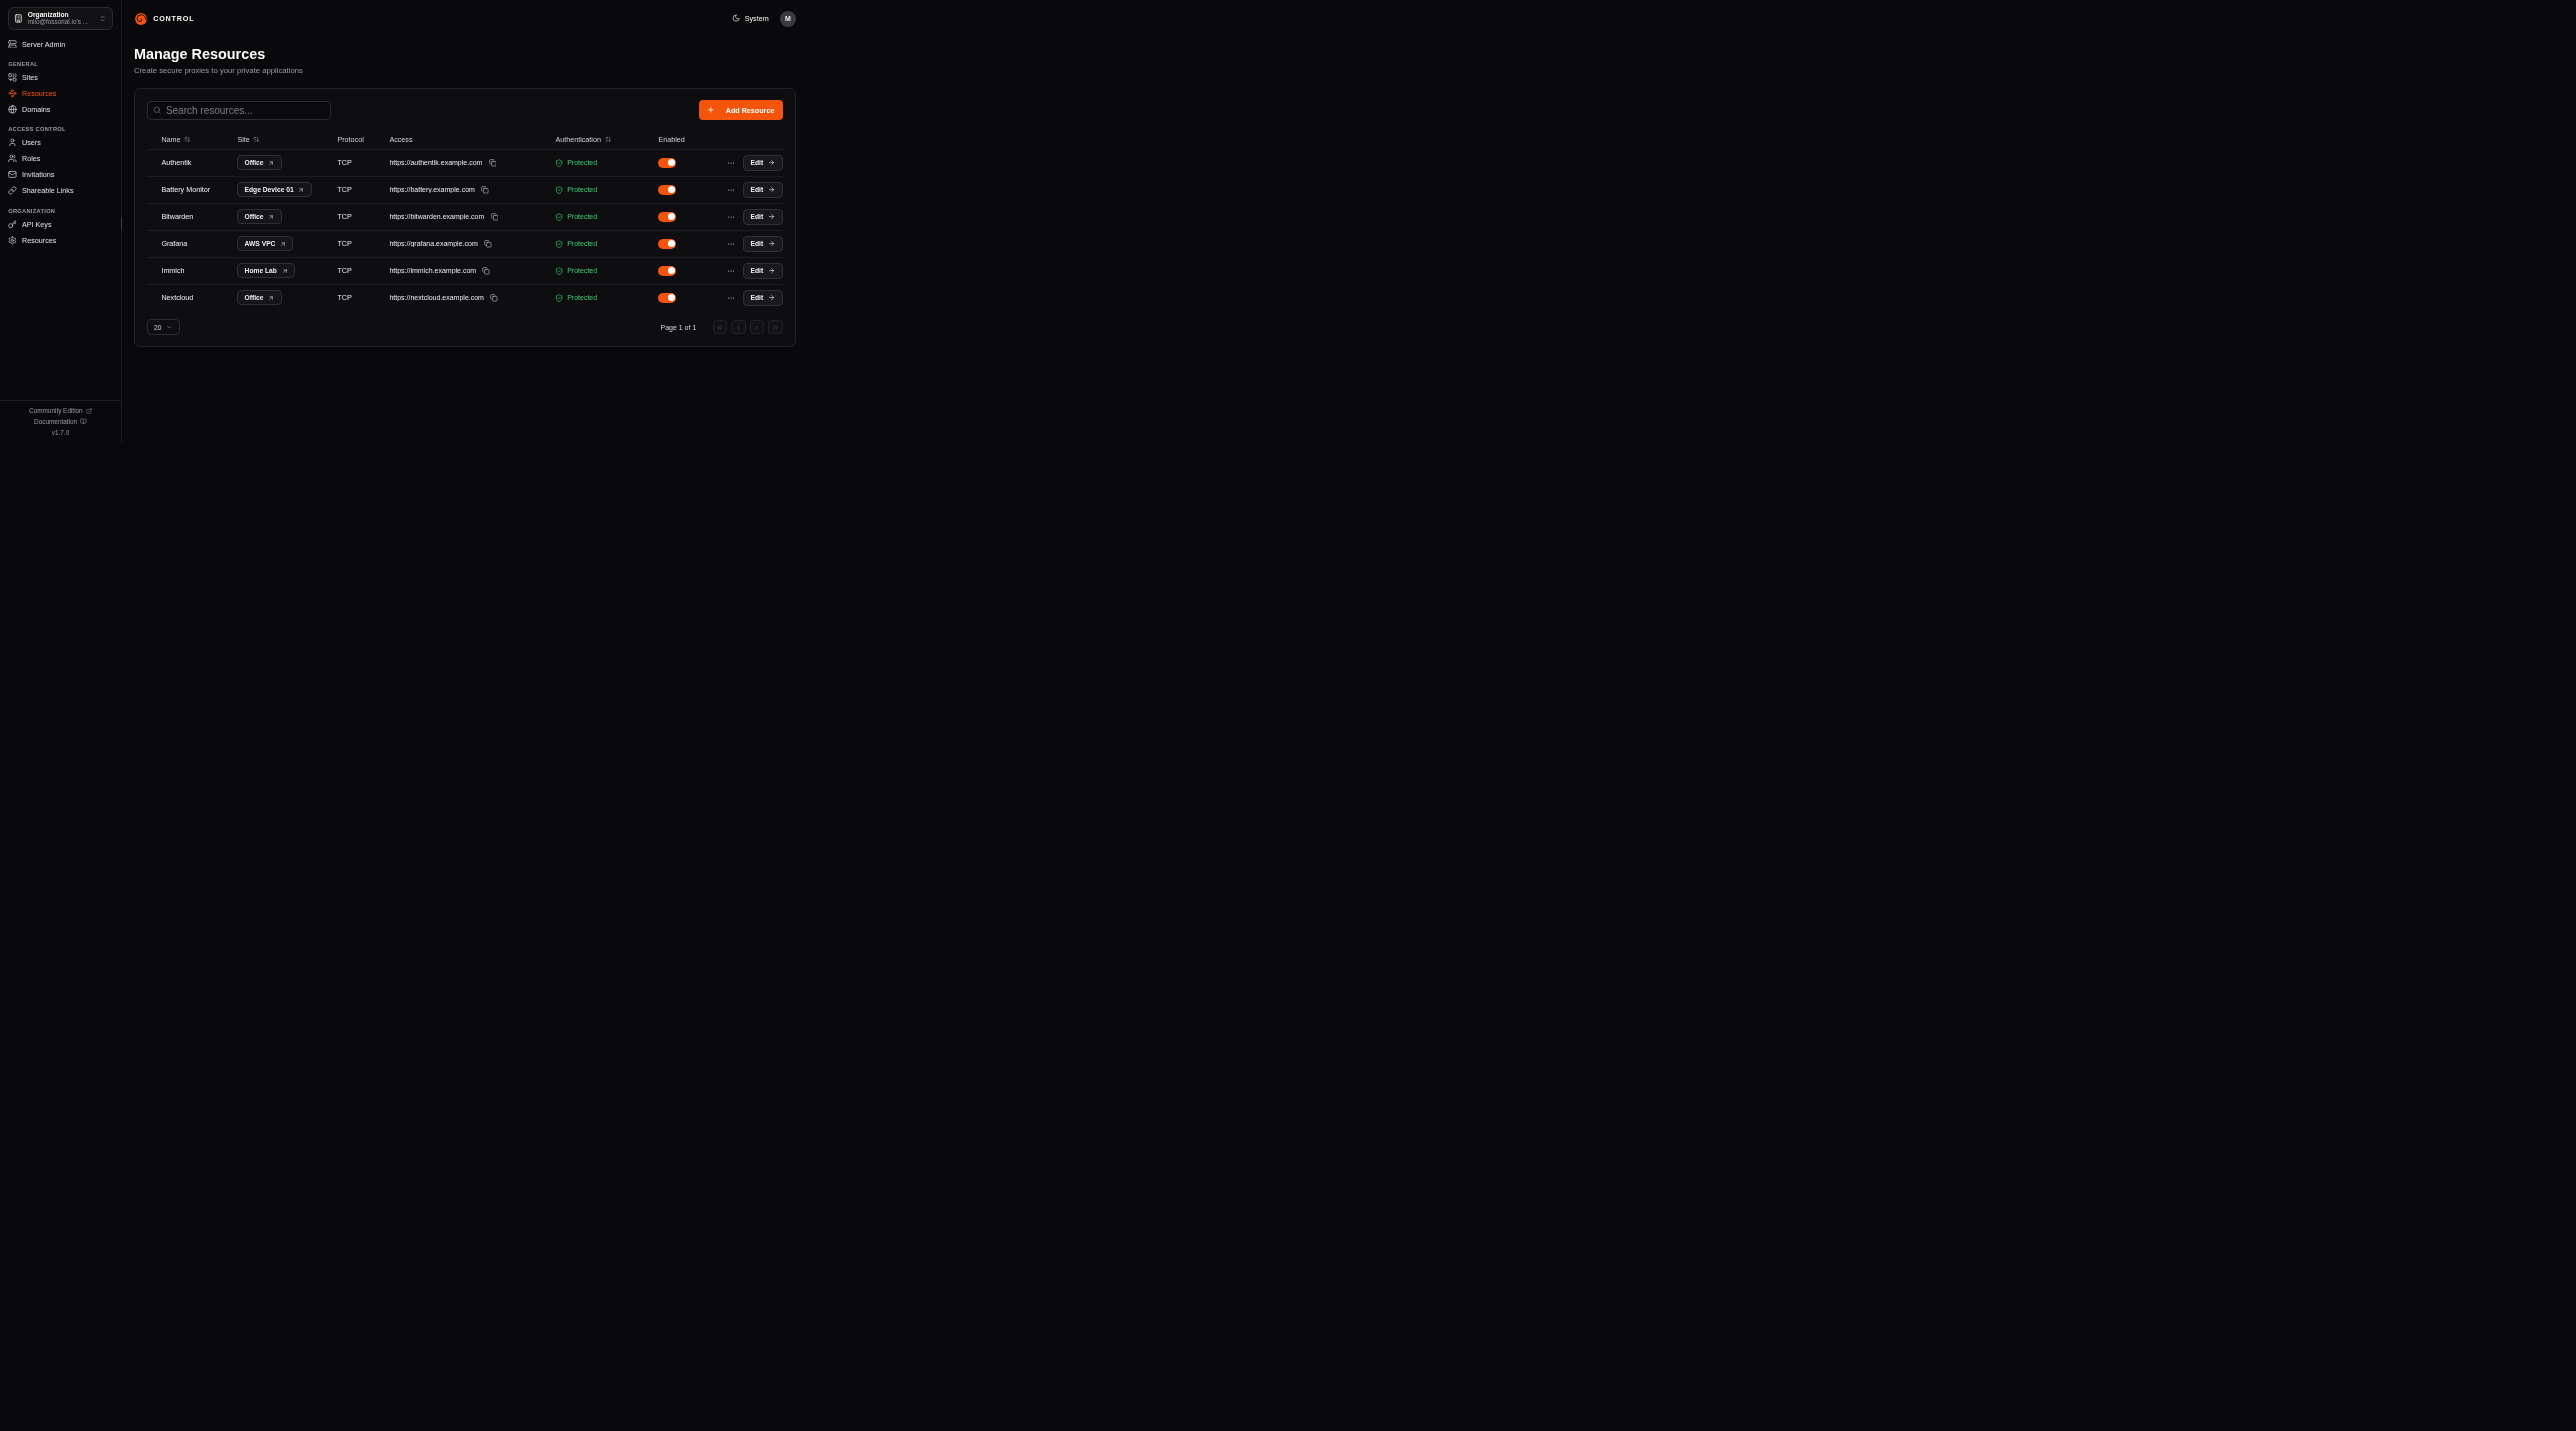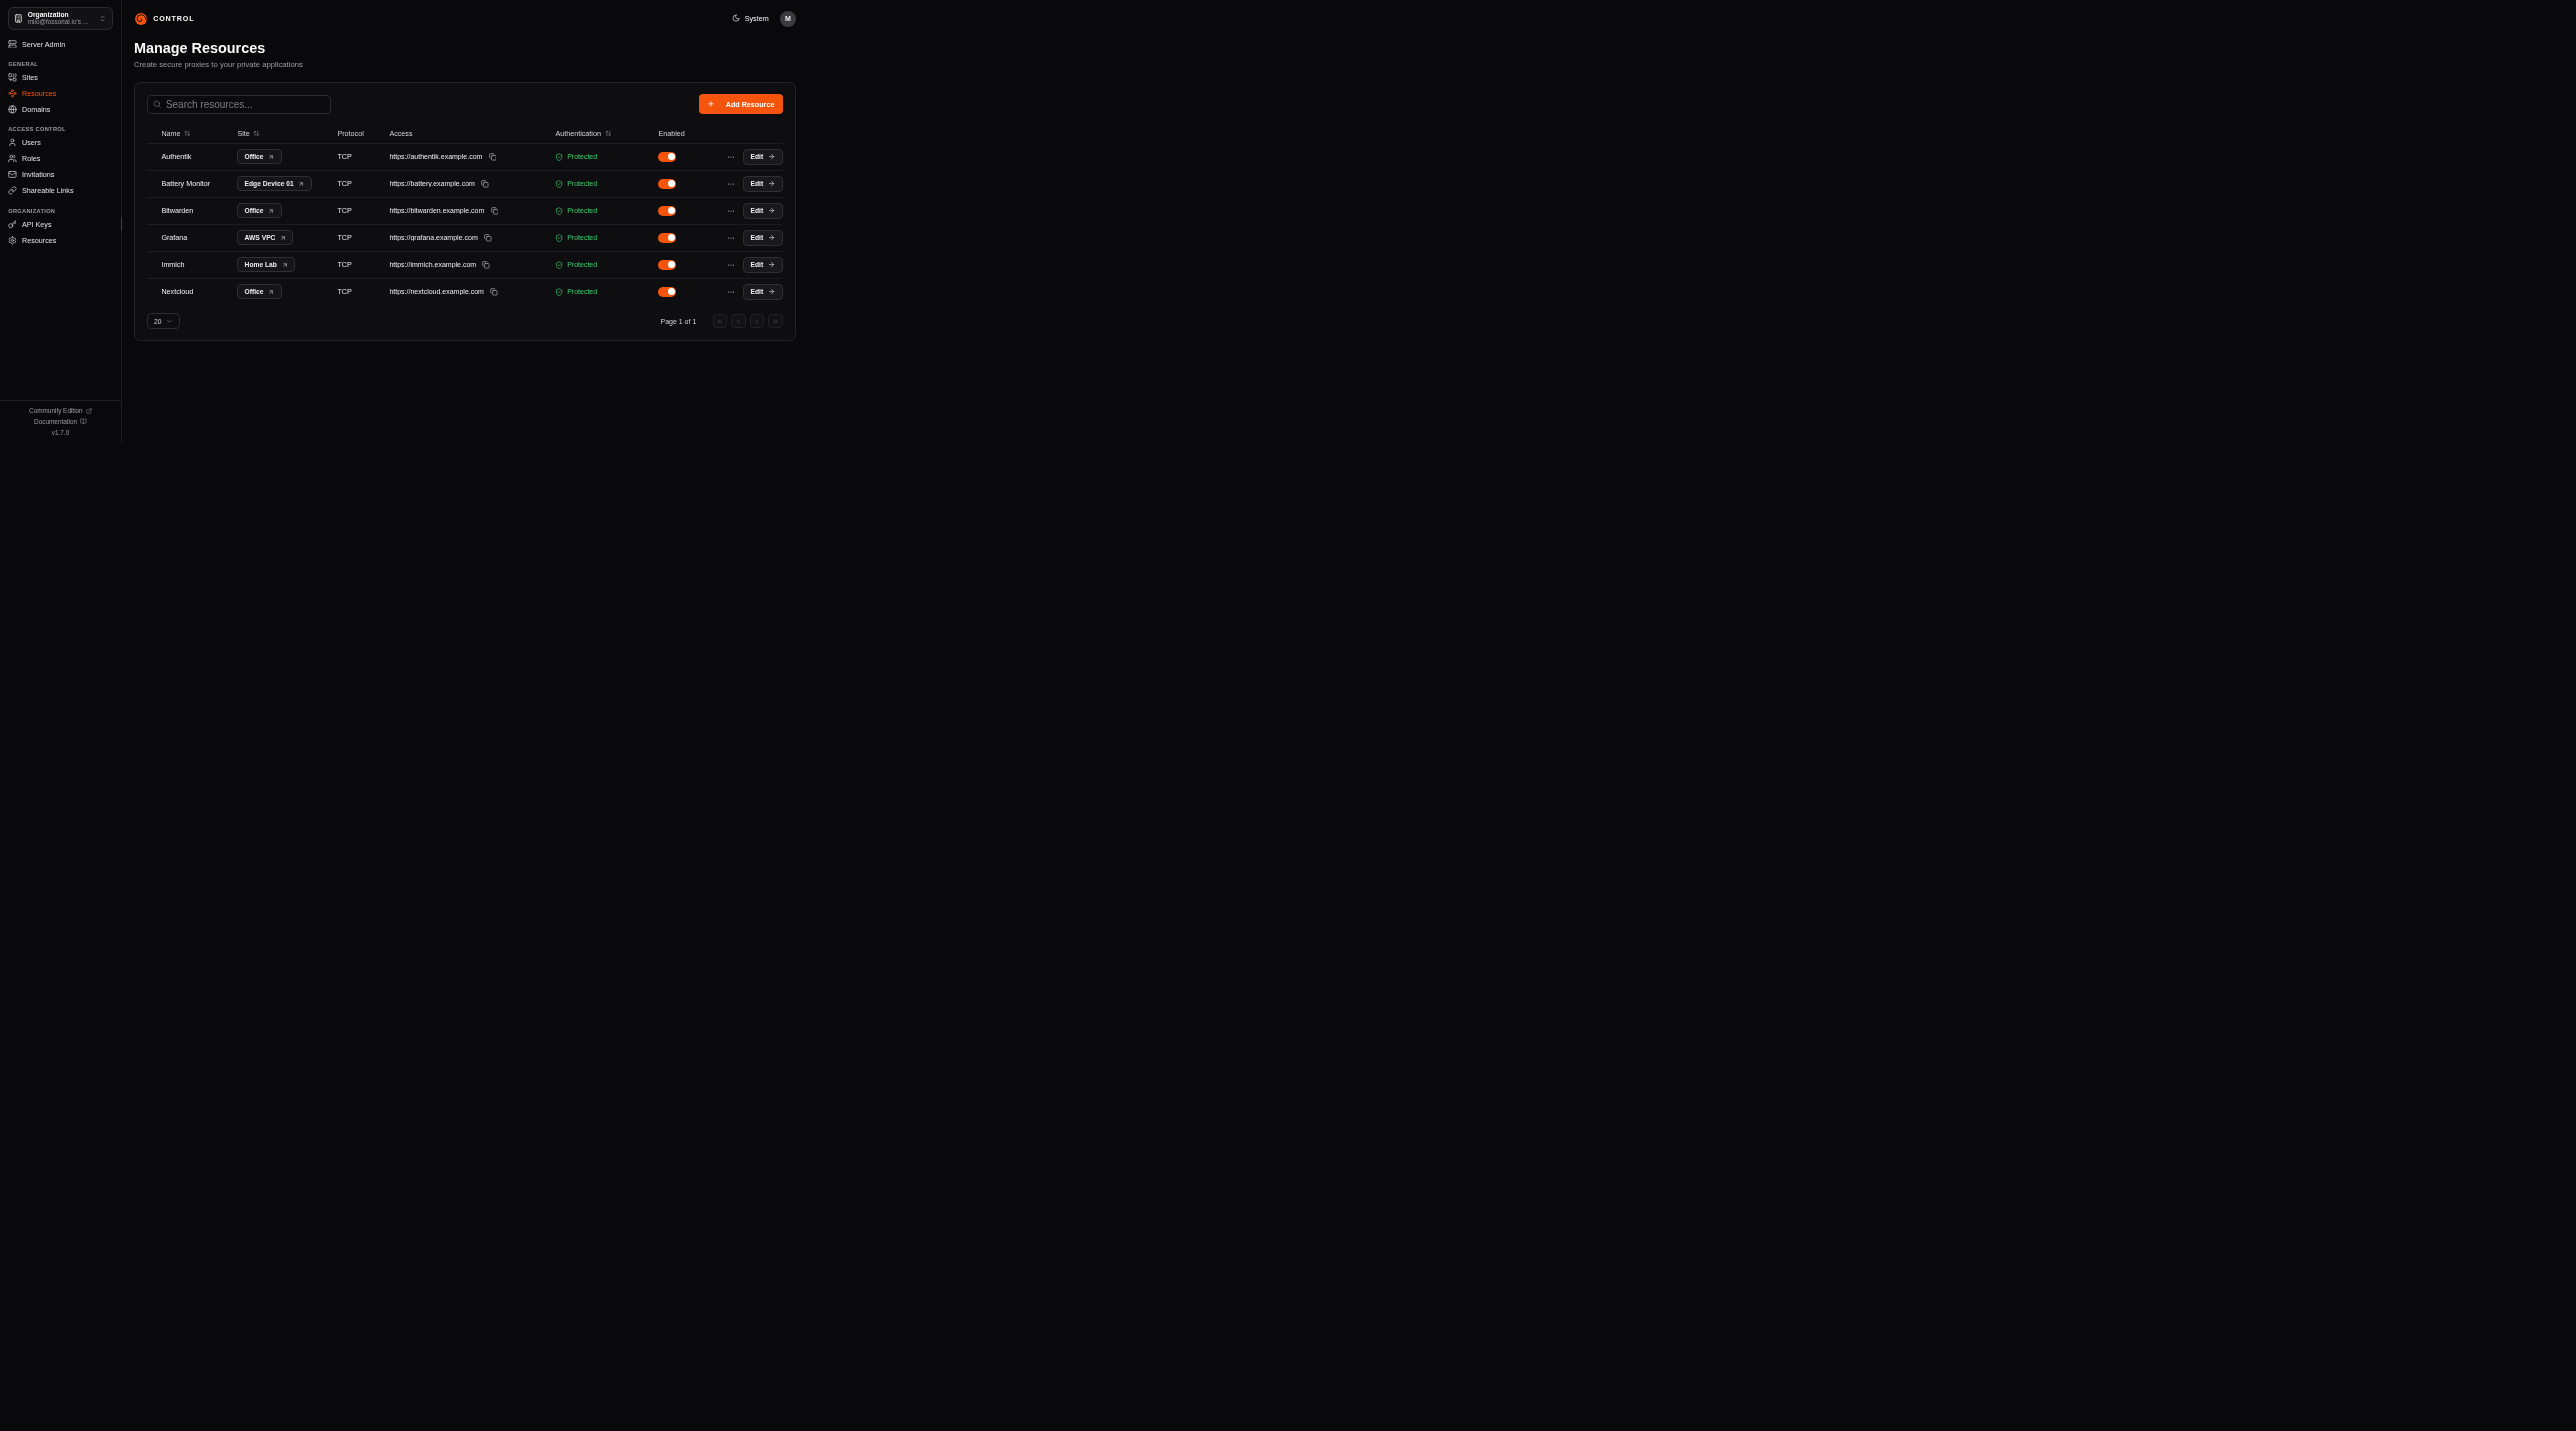--- a/index.html
+++ b/index.html
@@ -43,21 +43,21 @@
   
   main{flex:1;min-width:0;padding:0 12px;display:flex;flex-direction:column}
   .topbar{height:37px;display:flex;align-items:center;justify-content:space-between}
   .brand{display:flex;align-items:center;gap:5.2px;font-weight:700;letter-spacing:0.8px;font-size:7.2px;cursor:pointer;background:none;border:none;color:var(--text)}
   .logo-body{fill:var(--accent)}
   .logo-swirl{fill:none;stroke:#0a0a0b;stroke-width:2.2;stroke-linecap:round}
   .topbar-right{display:flex;align-items:center;gap:11.3px}
   .theme-btn{display:flex;align-items:center;gap:4.1px;background:none;border:none;color:var(--text);font-size:7.2px;cursor:pointer}
   .theme-btn .ic{color:#e3e3e8}
   .avatar{width:16px;height:16px;border-radius:50%;background:#3a3a40;display:flex;align-items:center;justify-content:center;font-size:7px;font-weight:700;color:#ececf0;cursor:pointer;border:none}
-  .page-head h1{font-size:14.4px;font-weight:700;margin-top:3px;color:var(--text)}
+  .page-head h1{font-size:14.4px;font-weight:700;margin-top:9px;color:var(--text)}
   .page-head p{font-size:7.7px;color:var(--muted);margin-top:4.1px}
 
   
   .card{margin-top:13px;border:0.5px solid var(--border);background:var(--panel);border-radius:6.2px;padding:11.3px 12.4px 10.3px}
   .card-toolbar{display:flex;align-items:center;justify-content:space-between;margin-bottom:9.3px}
   .search-box{position:relative;width:184px}
   .search-box .ic{position:absolute;left:5.7px;top:5.7px;color:var(--muted2)}
   .search-box input{width:100%;height:19px;background:#0b0b0d;border:0.5px solid #2b2b30;border-radius:4.1px;color:var(--text);font-size:10px;font-family:inherit;padding:0 6.2px 0 17.5px;outline:none}
   .search-box input::placeholder{color:#7c7c85}
   .btn-primary{display:inline-flex;align-items:center;gap:11px;height:19.6px;padding:0 8.2px;background:var(--accent);color:#fff;border:none;border-radius:4.1px;font-size:7.2px;font-weight:600;font-family:inherit;cursor:pointer}

